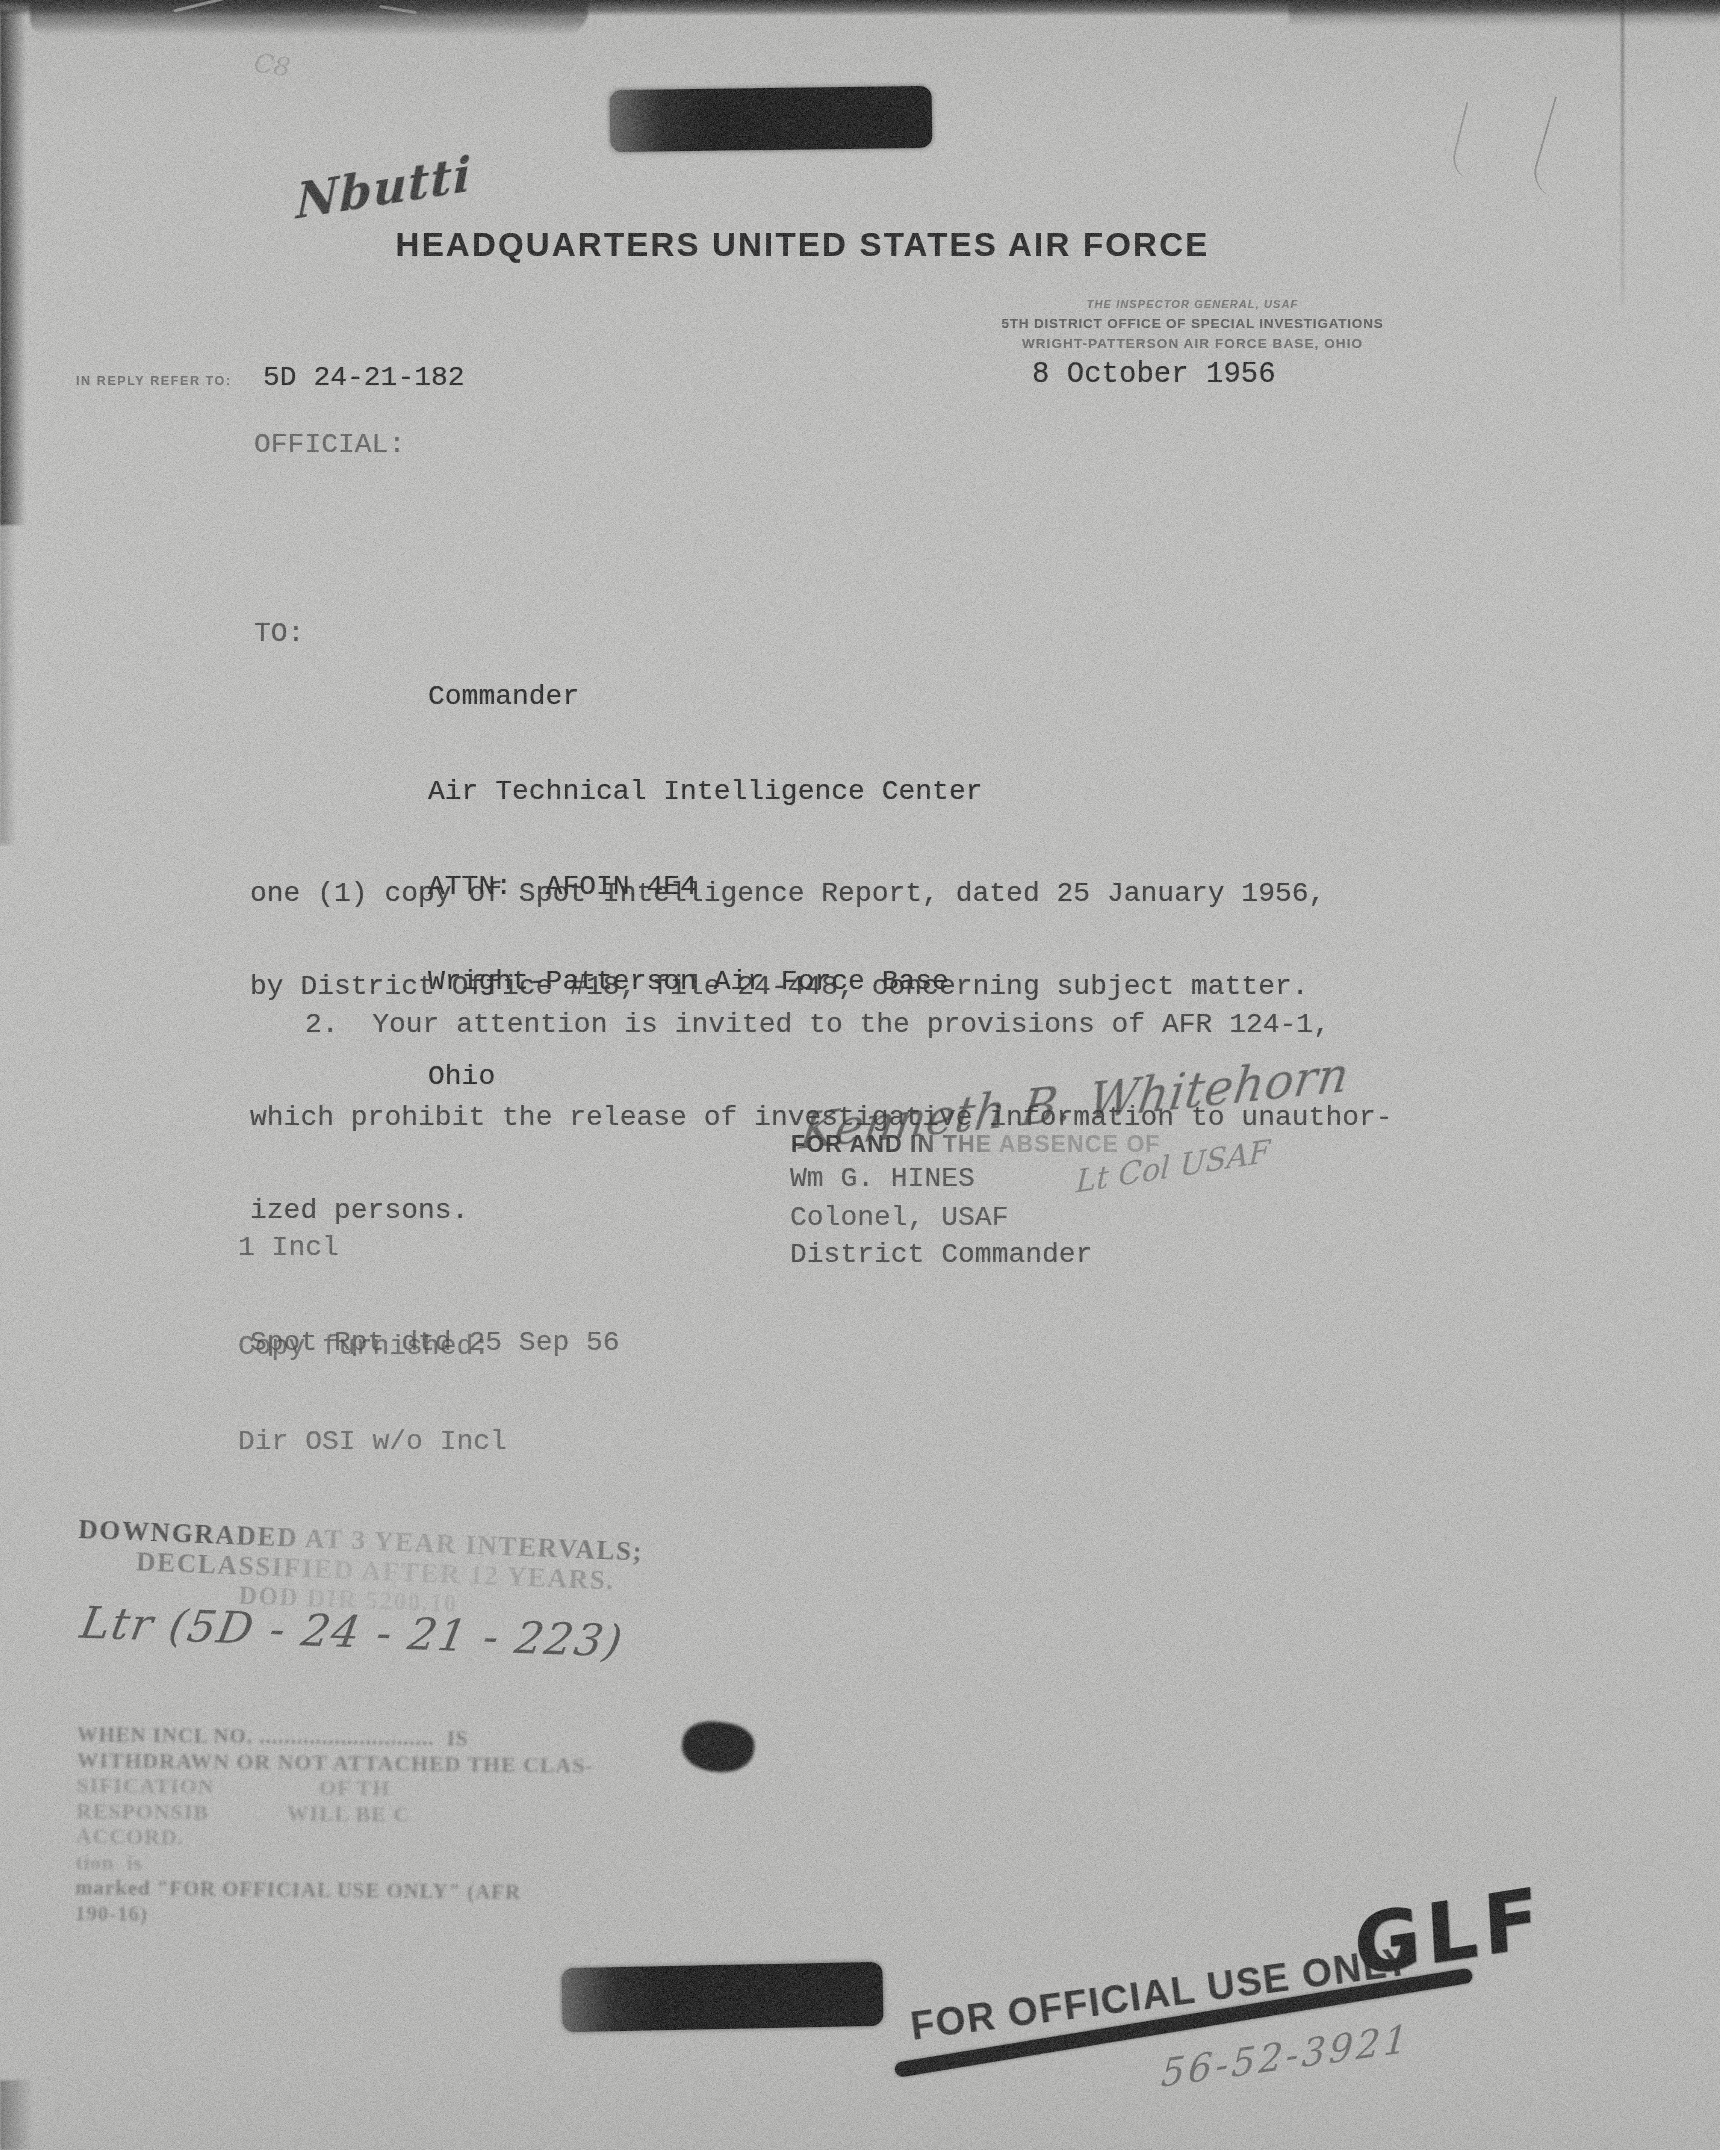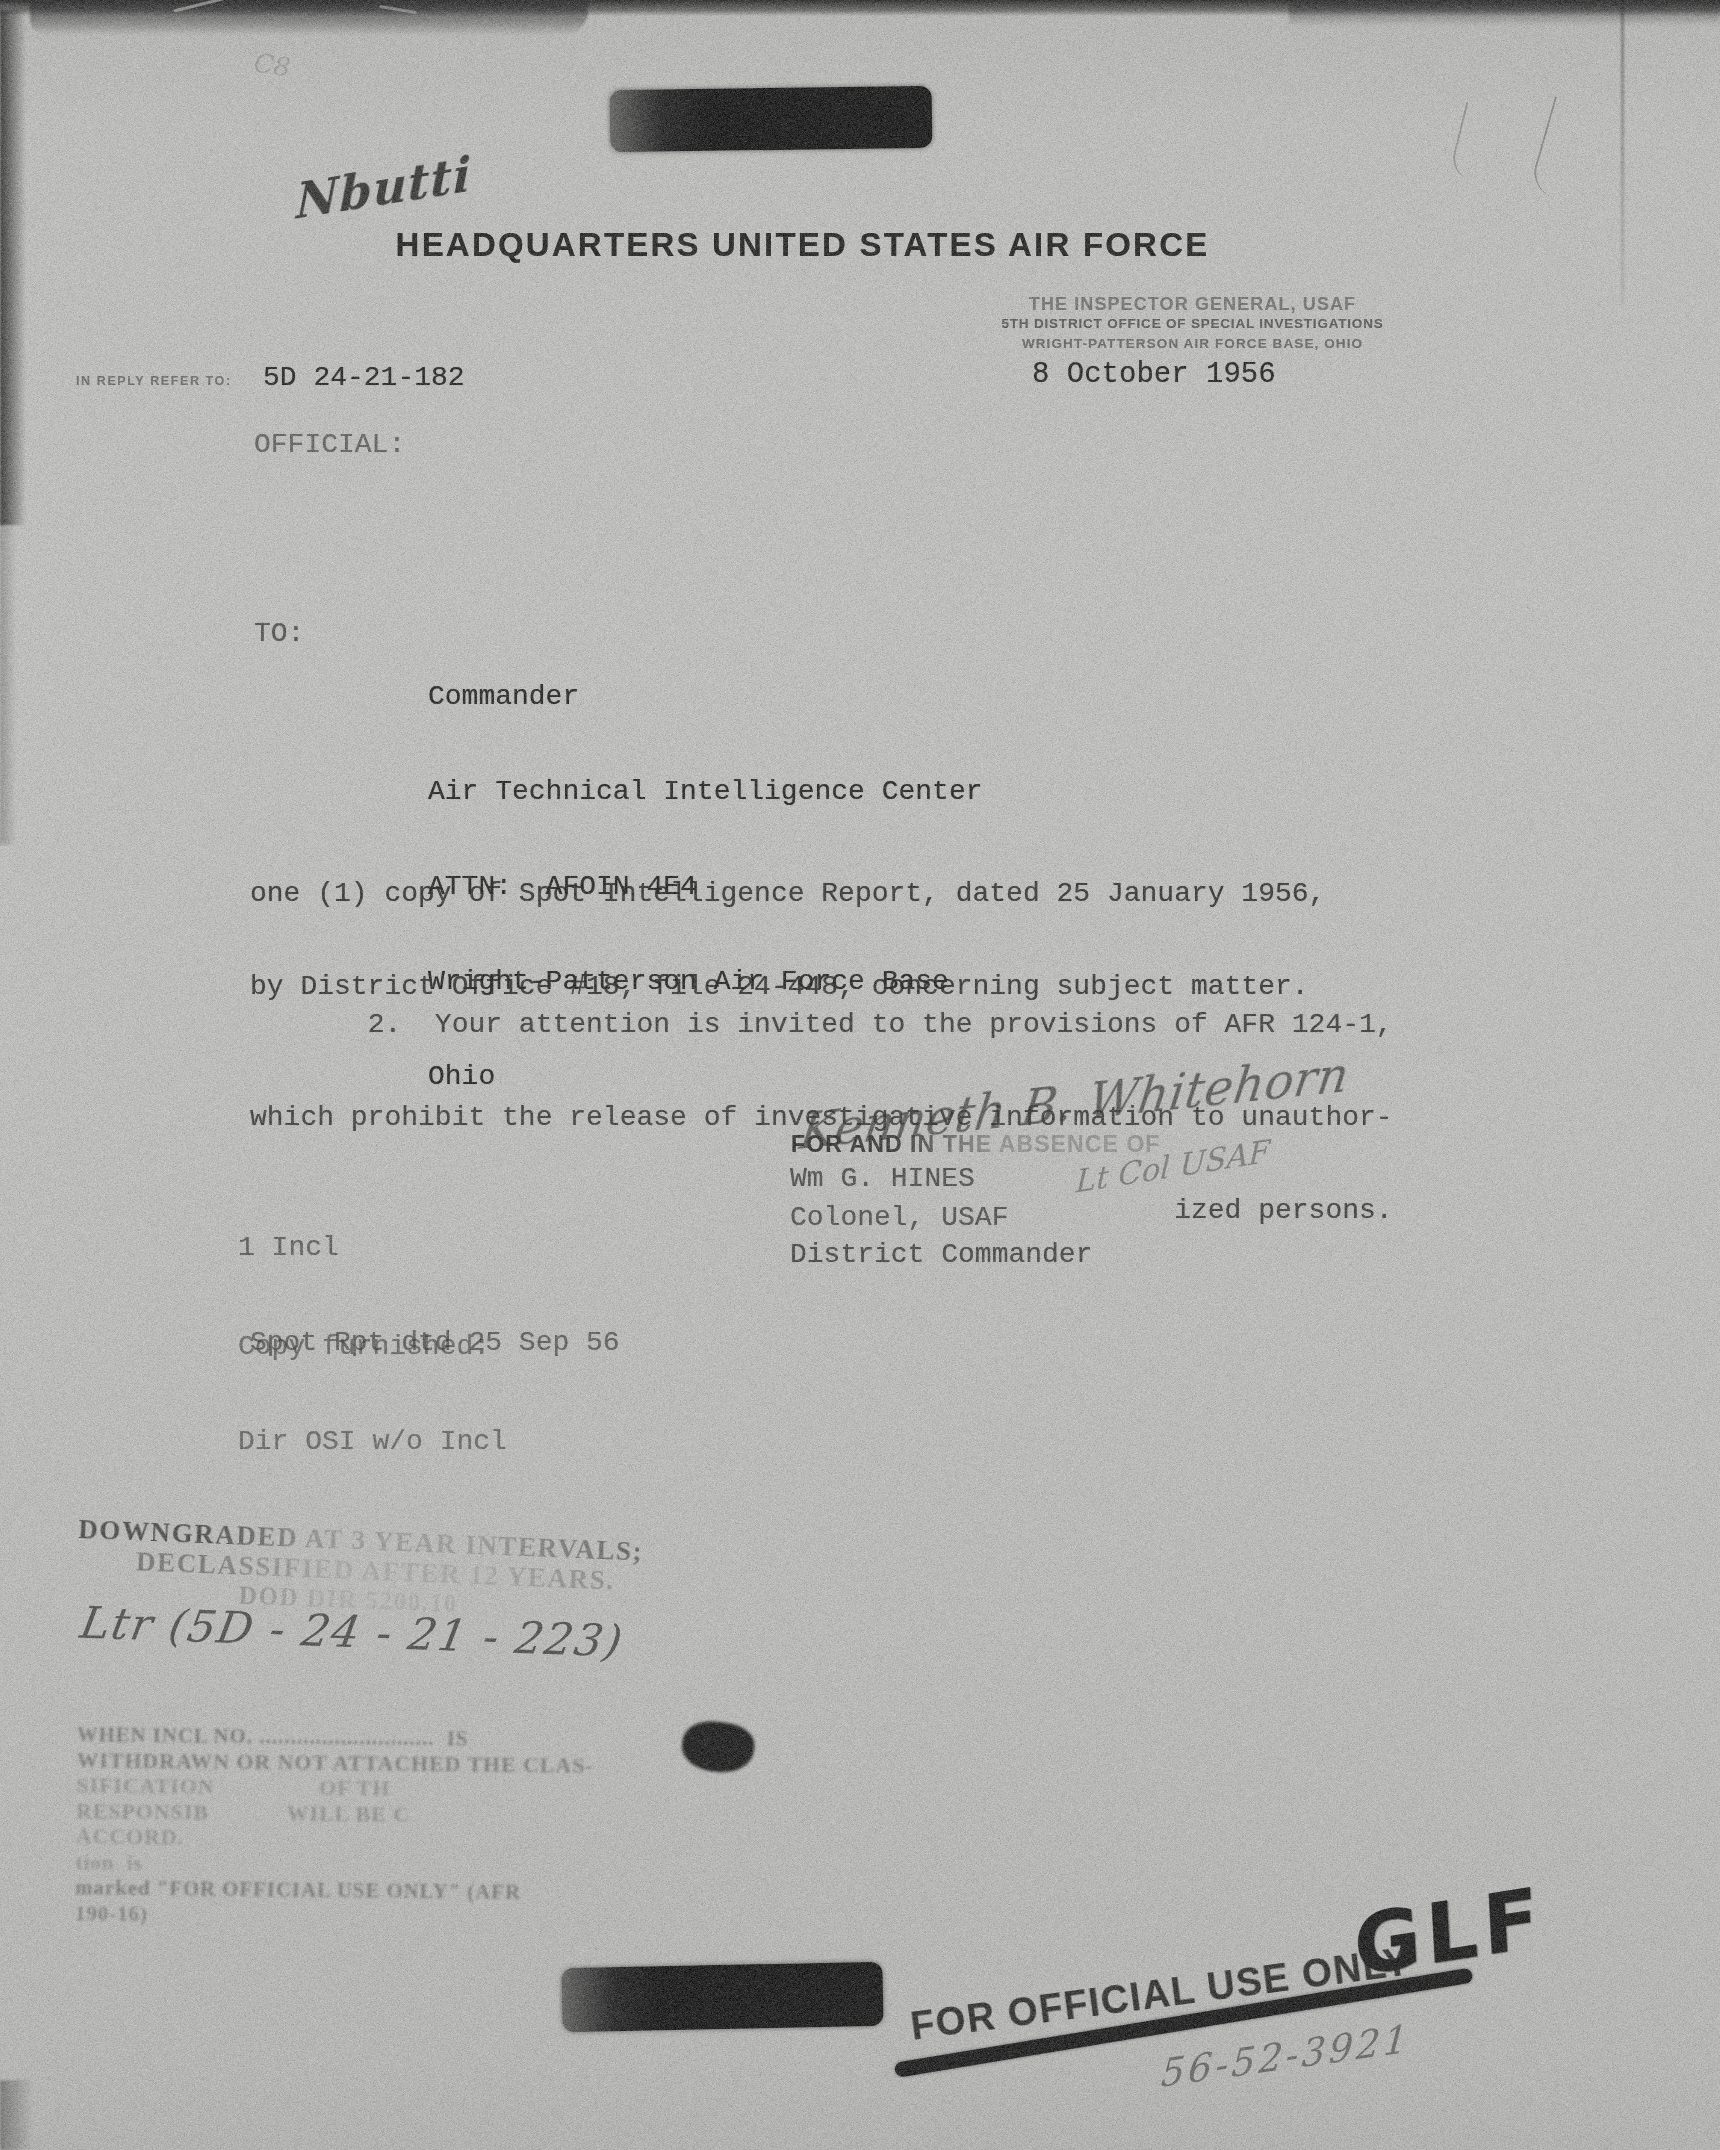--- a/index.html
+++ b/index.html
@@ -65,21 +65,21 @@
   <div class="hand" style="left:254px;top:50px;font-size:26px;opacity:.26;transform:rotate(9deg);">C8</div>
 
   <div class="redaction" style="left:610px;top:88px;width:322px;height:62px;transform:rotate(-0.8deg);"></div>
   <div class="redaction" style="left:562px;top:1965px;width:321px;height:64px;transform:rotate(-1.2deg);"></div>
 
   <div class="hand blur1" style="left:295px;top:160px;font-size:47px;font-weight:bold;color:rgba(22,22,22,.88);transform:rotate(-9deg) skewX(-10deg);letter-spacing:1.1px;">Nbutti</div>
 
   <div class="stamp-sans blur1" style="left:261px;top:226px;width:1083px;text-align:center;font-size:33px;letter-spacing:2.2px;color:rgba(12,12,12,.9);">HEADQUARTERS UNITED STATES AIR FORCE</div>
 
   <div class="abs" style="left:981px;top:294px;width:423px;text-align:center;z-index:10;">
-    <div class="stamp-sans blur1" style="position:static;font-size:18px;letter-spacing:1.1px;opacity:.5;line-height:20px;">THE INSPECTOR GENERAL, USAF</div>
+    <div class="stamp-sans blur1" style="position:static;font-size:11px;letter-spacing:1.1px;opacity:.5;line-height:20px;font-style:italic;">THE INSPECTOR GENERAL, USAF</div>
     <div class="stamp-sans blur1" style="position:static;font-size:13.5px;letter-spacing:0.8px;opacity:.68;line-height:20px;">5TH DISTRICT OFFICE OF SPECIAL INVESTIGATIONS</div>
     <div class="stamp-sans blur1" style="position:static;font-size:13.5px;letter-spacing:1.1px;opacity:.58;line-height:20px;">WRIGHT-PATTERSON AIR FORCE BASE, OHIO</div>
   </div>
 
   <div class="tw" style="left:1032px;top:358px;font-size:29px;">8 October 1956</div>
 
   <div class="stamp-sans" style="left:76px;top:374px;font-size:12.5px;letter-spacing:1.6px;opacity:.55;">IN REPLY REFER TO:</div>
   <div class="tw" style="left:263px;top:362px;">5D 24-21-182</div>
 
   <div class="tw" style="left:254px;top:429px;opacity:.6;">OFFICIAL:</div>
@@ -90,21 +90,21 @@
     <div class="pre" style="line-height:33px;">Air Technical Intelligence Center</div>
     <div class="pre" style="line-height:33px;">ATTN:  AFOIN 4E4</div>
     <div class="pre" style="line-height:33px;">Wright-Patterson Air Force Base</div>
     <div class="pre" style="line-height:33px;">Ohio</div>
   </div>
 
   <div class="tw" style="left:250px;top:816px;opacity:.88;">
     <div class="pre" style="line-height:31px;">one (1) copy of Spot Intelligence Report, dated 25 January 1956,</div>
     <div class="pre" style="line-height:31px;">by District Office #18, file 24-448, concerning subject matter.</div>
   </div>
-  <div class="tw" style="left:250px;top:947px;opacity:.82;text-align:right;">
+  <div class="tw" style="left:250px;top:947px;opacity:.82;">
     <div class="pre" style="padding-left:55px;line-height:31px;">2.  Your attention is invited to the provisions of AFR 124-1,</div>
     <div class="pre" style="line-height:31px;">which prohibit the release of investigative information to unauthor-</div>
     <div class="pre" style="line-height:31px;">ized persons.</div>
   </div>
 
   <div class="hand blur1" style="left:799px;top:1075px;font-size:48px;color:rgba(30,30,30,.68);transform:rotate(-6deg) skewX(-14deg);letter-spacing:0.5px;">Kenneth B. Whitehorn</div>
   <div class="stamp-sans blur1 fade-r" style="left:791px;top:1131px;font-size:23px;letter-spacing:1.1px;color:rgba(20,20,20,.85);">FOR AND IN THE ABSENCE OF</div>
   <div class="tw" style="left:790px;top:1163px;opacity:.72;">Wm G. HINES</div>
   <div class="hand" style="left:1075px;top:1148px;font-size:31px;color:rgba(45,45,45,.5);transform:rotate(-9deg) skewX(-12deg);">Lt Col USAF</div>
   <div class="tw" style="left:790px;top:1202px;opacity:.7;">Colonel, USAF</div>

